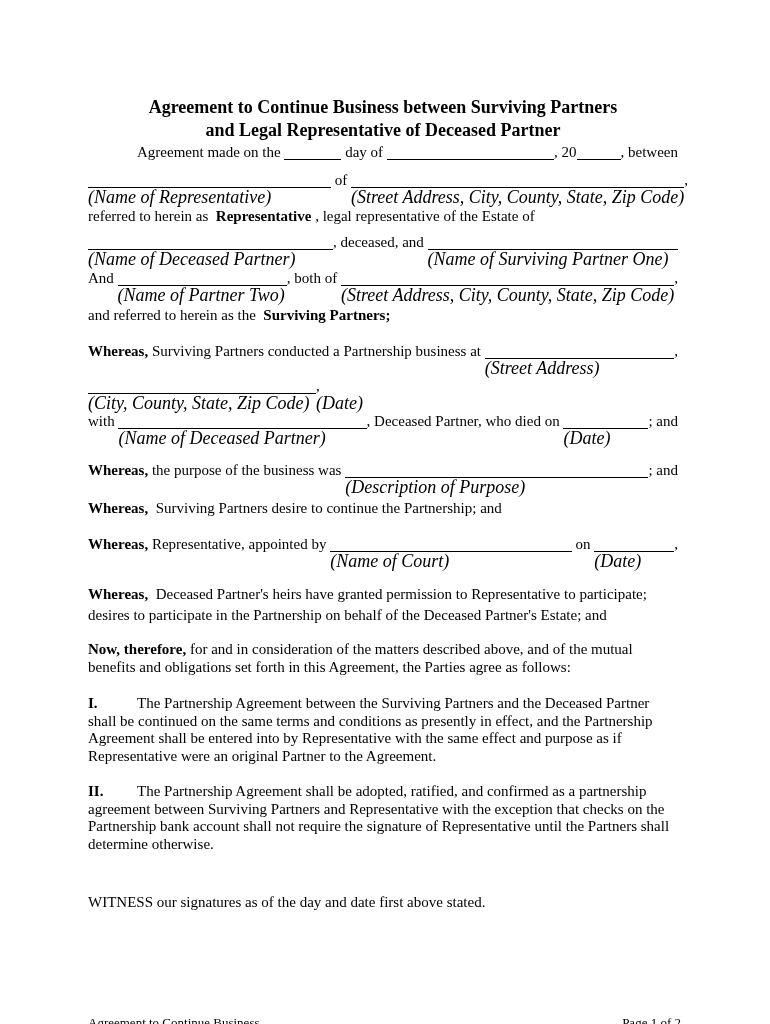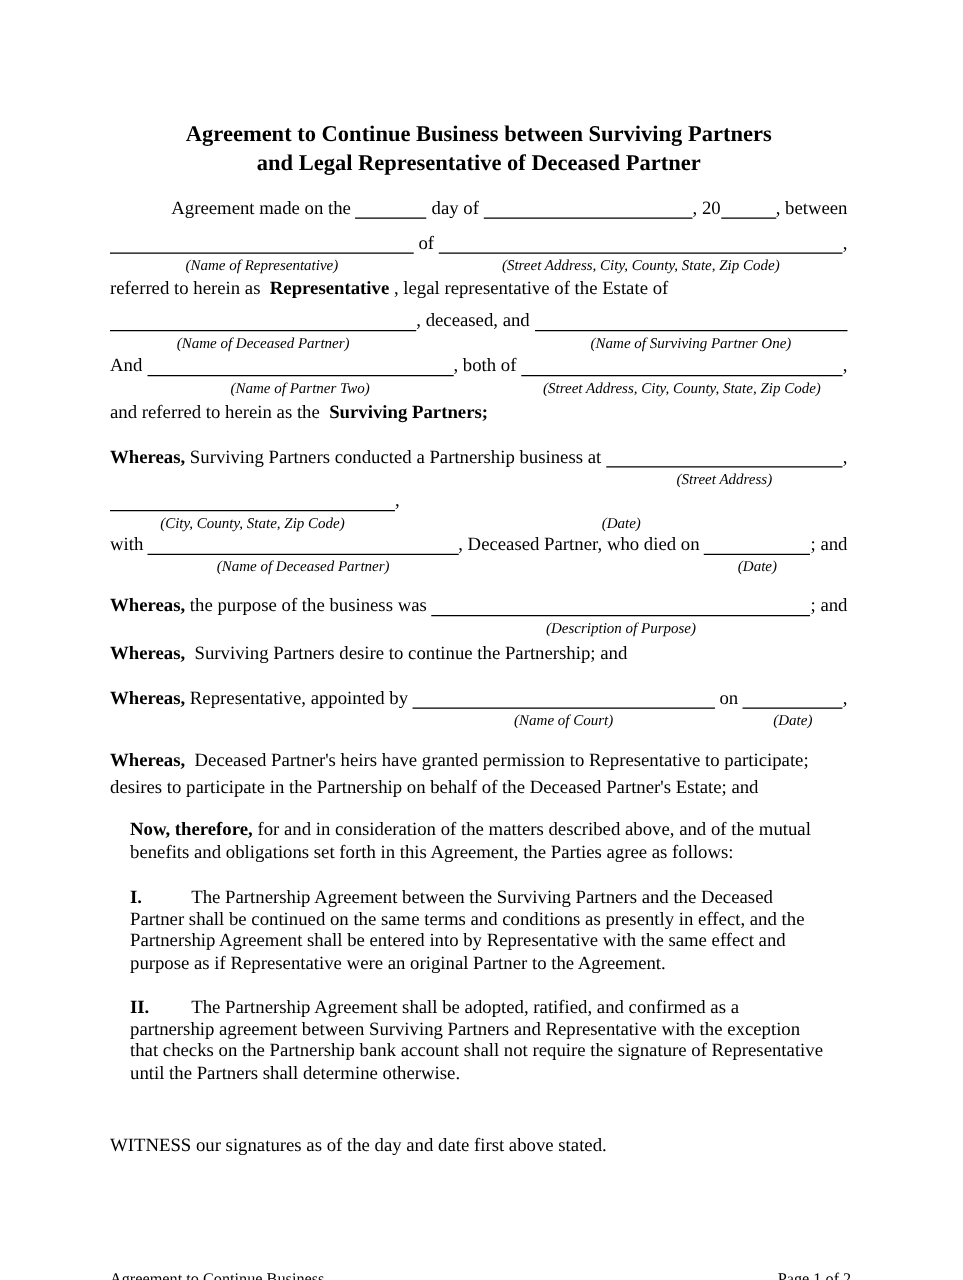--- a/index.html
+++ b/index.html
@@ -21,46 +21,45 @@
     line-height:23px;
   }
   .gl { display:grid; align-items:stretch; }
   .t  { white-space:pre; line-height:20px; }
   .bd { font-weight:bold; }
   .bi { font-weight:bold; }
   .b  { border-bottom:1px solid #000; margin-bottom:2px; align-self:stretch; }
   .cap {
     grid-row:2;
     font-style:italic;
-    font-size:12px;
+    font-size:18px;
     line-height:15px;
-    text-align:center;
     white-space:pre;
   }
   .para { margin:0; line-height:20px; }
-  .clause { margin:16px; line-height:17.5px; }
+  .clause { margin:0; line-height:17.5px; }
   .num { display:inline-block; width:49px; font-weight:bold; }
   .footer {
     position:absolute;
     left:88px; right:89px; top:1015px;
     display:flex; justify-content:space-between;
     font-size:13px; line-height:16px;
   }
 </style>
 </head>
 <body>
 
 <div class="page">
 
   <div class="title">
     <div>Agreement to Continue Business between Surviving Partners</div>
     <div>and Legal Representative of Deceased Partner</div>
   </div>
 
-  <div class="gl" style="margin-top:15px; padding-left:49px; grid-template-columns:max-content 57px max-content 1fr max-content 44px max-content">
+  <div class="gl" style="padding-left:49px; grid-template-columns:max-content 57px max-content 1fr max-content 44px max-content">
     <span class="t">Agreement made on the </span>
     <span class="b"></span>
     <span class="t"> day of </span>
     <span class="b"></span>
     <span class="t">, 20</span>
     <span class="b"></span>
     <span class="t">, between</span>
   </div>
 
   <div class="gl" style="margin-top:8px; grid-template-columns:243px max-content 1fr max-content">

